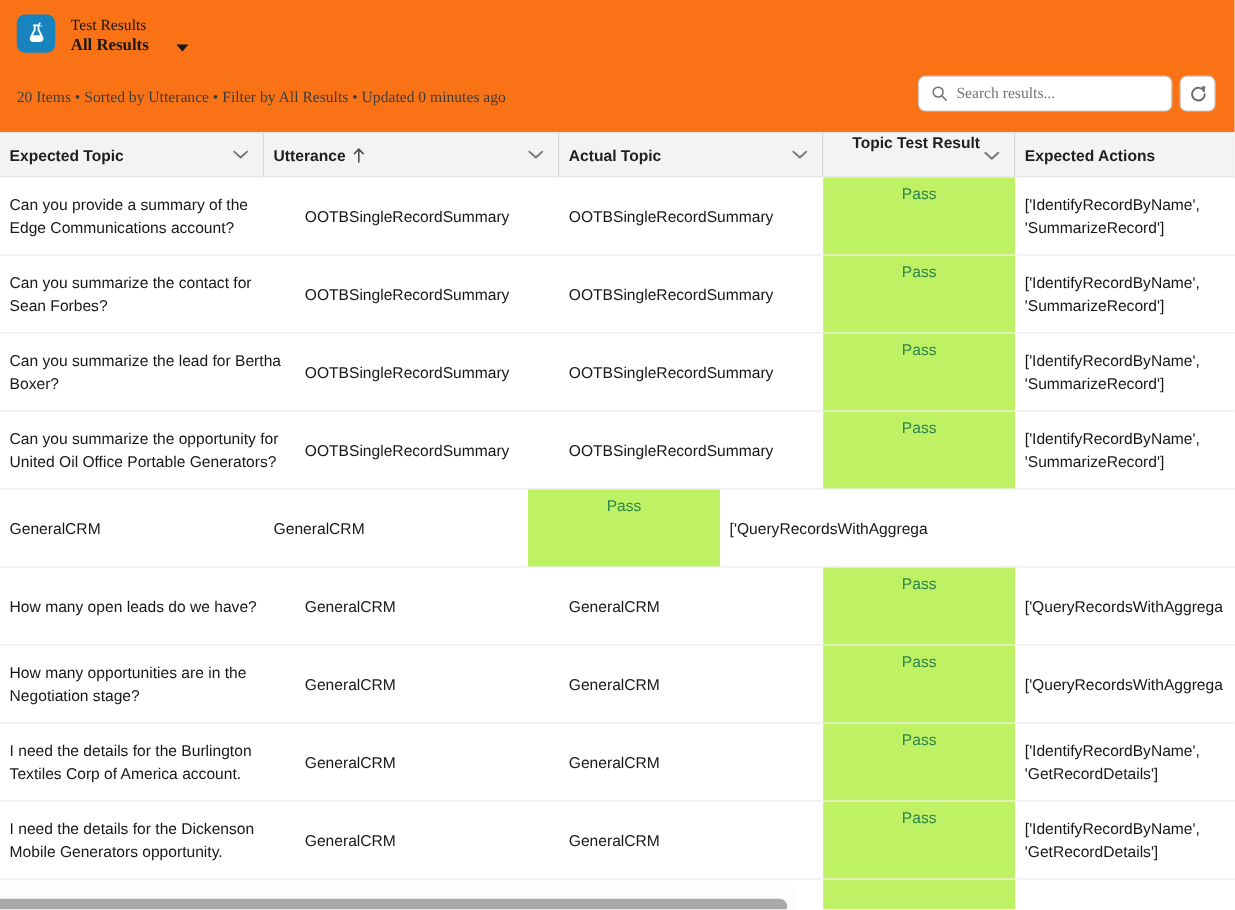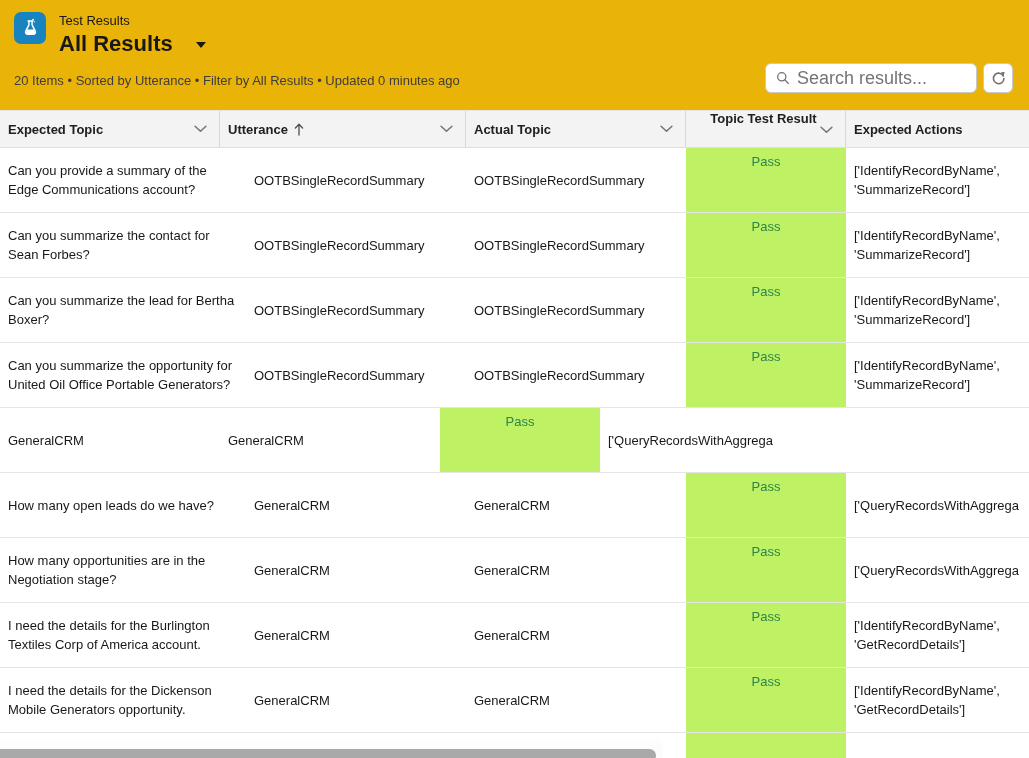--- a/index.html
+++ b/index.html
@@ -4,47 +4,47 @@
 <style>
   * { margin:0; padding:0; box-sizing:border-box; }
   html,body { background:#ffffff; }
   .screen {
     position:relative; width:1029px; height:758px; overflow:hidden;
     background:#ffffff; color:#181818;
     font-family:"Liberation Sans","DejaVu Sans",sans-serif; font-size:13px;
   }
 
   
-  .page-header { position:relative; height:110px; background:#eab308; }
+  .page-header { position:relative; height:110px; background:#f97316;font-family:Liberation Serif, serif; }
   .obj-icon {
     position:absolute; left:14px; top:12px; width:32px; height:32px;
     border-radius:7px; background:#1783bf;
     display:flex; align-items:center; justify-content:center;
   }
   .titles { position:absolute; left:59px; top:13px; }
   .obj-label { font-size:13px; color:#181818; line-height:16px; }
   .view-selector {
     display:flex; align-items:center; gap:23px; margin-top:2px;
     background:none; border:none; cursor:pointer;
-    font-family:inherit; font-size:22px; font-weight:700; color:#181818;
+    font-family:inherit; font-size:14px; font-weight:700; color:#181818;
   }
   .caret {
     width:0; height:0; border-left:5px solid transparent;
     border-right:5px solid transparent; border-top:6px solid #181818;
     margin-top:2px;
   }
   .summary { position:absolute; left:14px; top:73px; color:#3e3e3c; }
   .search-box {
     position:absolute; left:765px; top:63px; width:212px; height:30px;
     border:1px solid #c9c9c9; border-radius:6px; background:#fff;
     display:flex; align-items:center; gap:7px; padding:0 10px;
   }
   .search-box input {
     border:none; outline:none; width:100%; font-family:inherit;
-    font-size:18px; color:#181818; background:transparent;
+    font-size:13px; color:#181818; background:transparent;
   }
   .search-box input::placeholder { color:#747474; }
   .refresh-btn {
     position:absolute; left:983px; top:63px; width:30px; height:30px;
     border:1px solid #c9c9c9; border-radius:6px; background:#fff;
     display:flex; align-items:center; justify-content:center; cursor:pointer;
   }
 
   
   .table { position:absolute; left:0; top:110px; width:1070px; }

